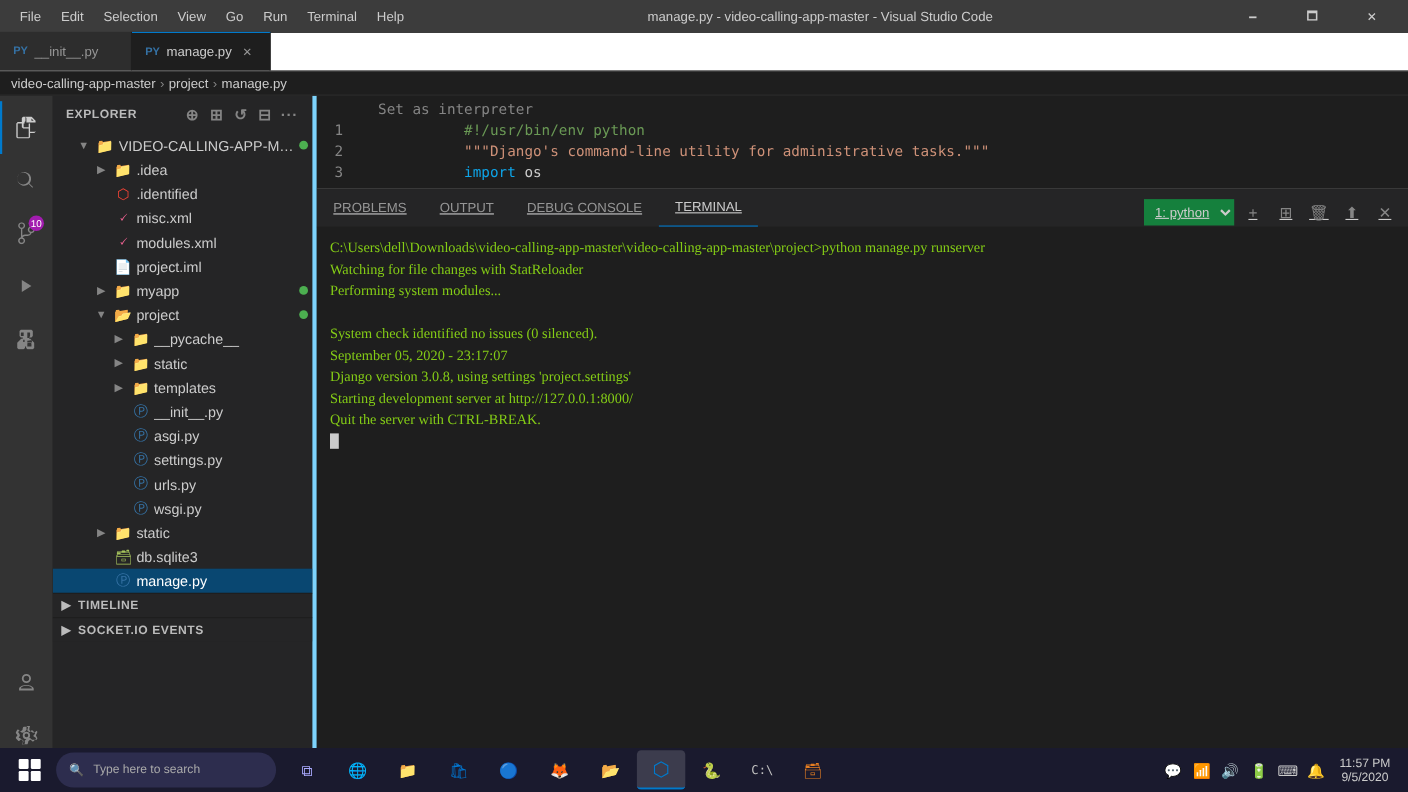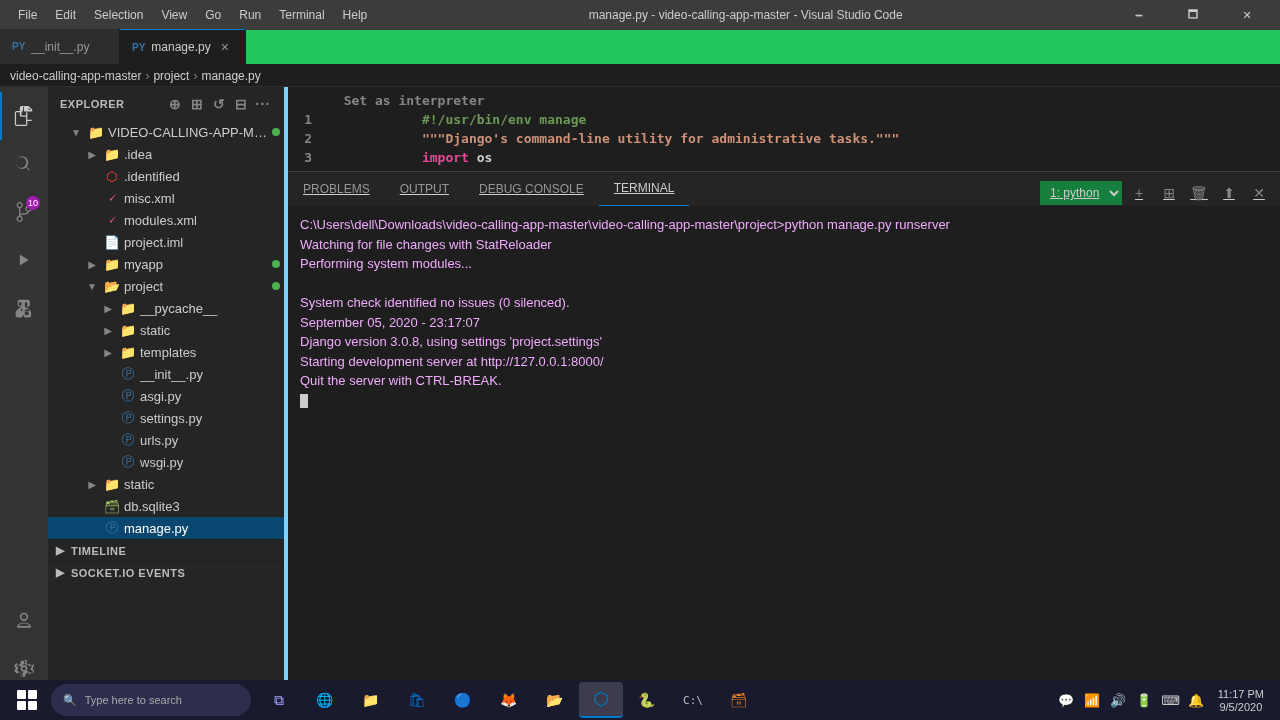--- a/index.html
+++ b/index.html
@@ -59,21 +59,21 @@
     
     #app {
       display: flex;
       flex-direction: column;
       height: calc(720px - 30px);
     }
 
     
     #top-bar {
       height: 35px;
-      background: #22c55e;
+      background: #ffffff;
       display: flex;
       align-items: flex-end;
       border-bottom: 1px solid #1e1e1e;
     }
 
     .tab {
       height: 35px;
       display: flex;
       align-items: center;
       padding: 0 12px;
@@ -270,40 +270,39 @@
     
     #code-view {
       flex: 0 0 auto;
       padding: 4px 0;
       background: #1e1e1e;
     }
     .code-line {
       display: flex;
       height: 19px;
       align-items: center;
-      font-weight: bold;
     }
     .line-number {
       width: 40px;
       text-align: right;
       padding-right: 16px;
       color: #858585;
       font-family: 'Consolas', monospace;
       font-size: 13px;
       flex-shrink: 0;
       user-select: none;
     }
     .line-content {
       font-family: 'Consolas', monospace;
       font-size: 13px;
       white-space: pre;
     }
     .str-orange { color: #ce9178; }
     .comment { color: #6a9955; }
-    .kw-pink { color: #ec4899; }
+    .kw-pink { color: #0ea5e9; }
 
     
     #terminal-panel {
       flex: 1;
       display: flex;
       flex-direction: column;
       background: #1e1e1e;
       border-top: 1px solid #3e3e3e;
       min-height: 0;
     }
@@ -354,23 +353,23 @@
       font-size: 12px;
       padding: 2px 6px;
       cursor: pointer;
       height: 24px;
     }
 
     
     #terminal-output {
       flex: 1;
       padding: 8px 12px;
-      font-family: Liberation Sans, sans-serif;
+      font-family: Liberation Serif, serif;
       font-size: 13px;
-      color: #f0abfc;
+      color: #84cc16;
       overflow-y: auto;
       background: #1e1e1e;
     }
     .terminal-line {
       line-height: 1.5;
       white-space: pre;
     }
     .cursor-block {
       display: inline-block;
       width: 8px;
@@ -734,21 +733,21 @@
     <div id="editor-area">
 
       <div id="code-view">
         <div class="code-line">
           <span class="line-number"></span>
           <span class="line-content" style="color:#858585">  Set as interpreter</span>
         </div>
         <div class="code-line">
           <span class="line-number">1</span>
           <span class="line-content">
-            <span class="comment">#!/usr/bin/env manage</span>
+            <span class="comment">#!/usr/bin/env python</span>
           </span>
         </div>
         <div class="code-line">
           <span class="line-number">2</span>
           <span class="line-content">
             <span class="str-orange">"""Django's command-line utility for administrative tasks."""</span>
           </span>
         </div>
         <div class="code-line">
           <span class="line-number">3</span>
@@ -885,17 +884,17 @@
   <div class="taskbar-spacer"></div>
 
   <div class="taskbar-tray">
     <div class="tray-icon">💬</div>
     <div class="tray-icon">📶</div>
     <div class="tray-icon">🔊</div>
     <div class="tray-icon">🔋</div>
     <div class="tray-icon">⌨</div>
     <div class="tray-icon">🔔</div>
     <div class="taskbar-clock">
-      <span>11:17 PM</span>
+      <span>11:57 PM</span>
       <span>9/5/2020</span>
     </div>
   </div>
 </div>
 
 </body></html>

